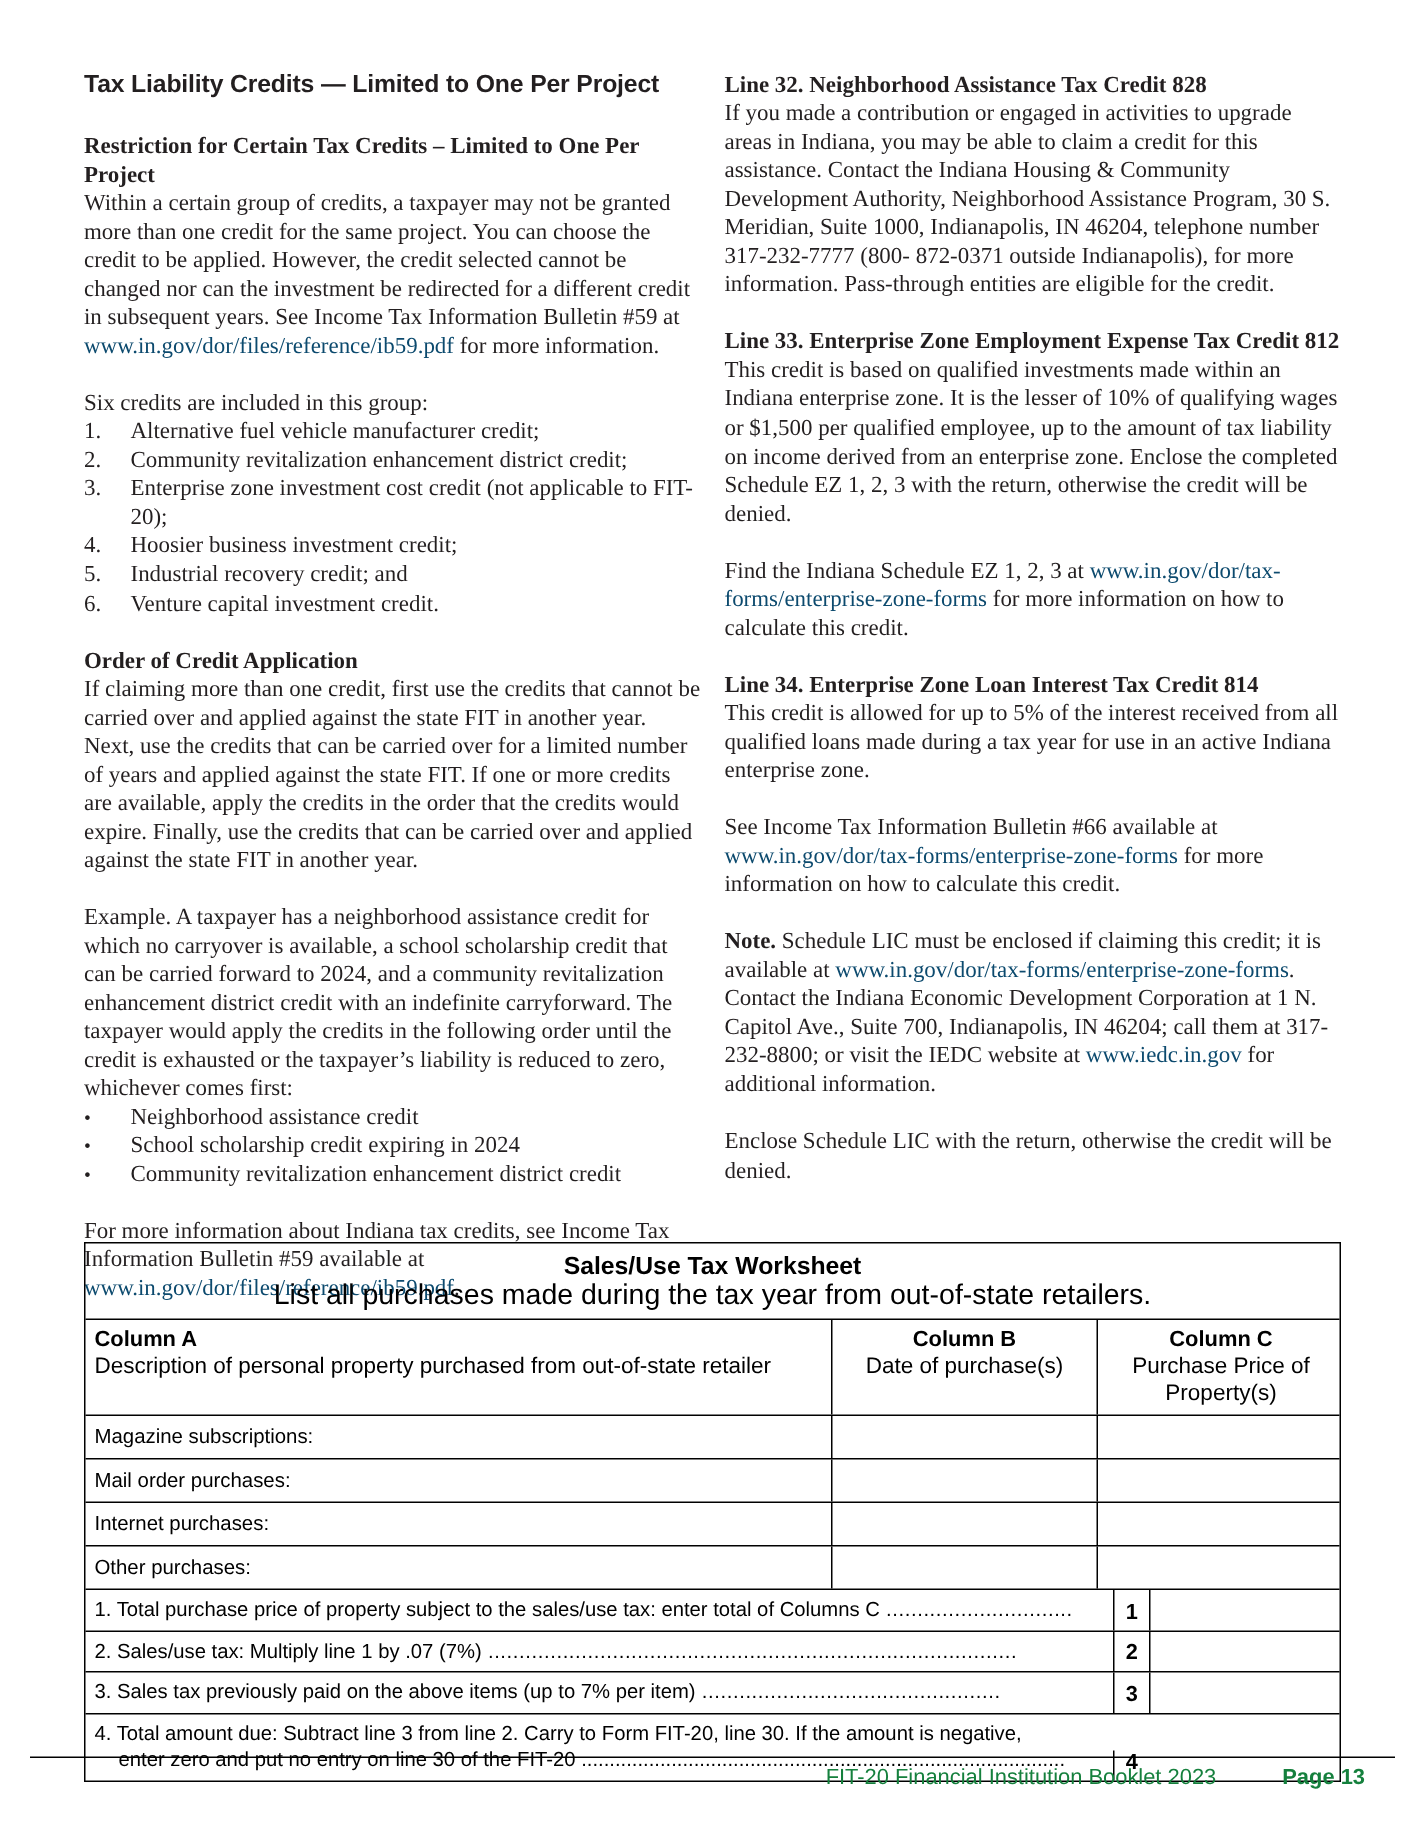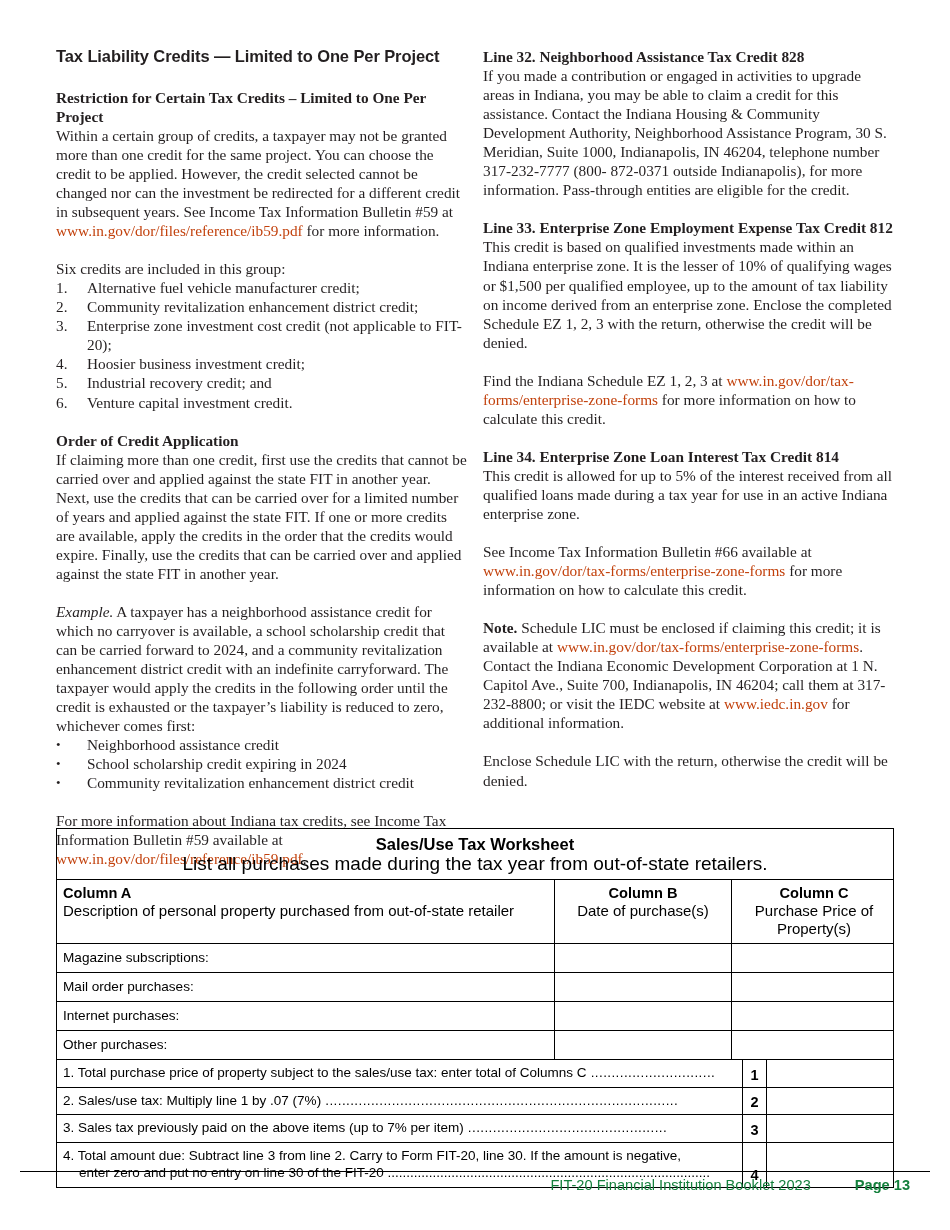--- a/index.html
+++ b/index.html
@@ -52,23 +52,23 @@
   p {
     margin: 0 0 0 0;
     font-size: 15.3px;
     line-height: 19.05px;
     text-align: left;
     color: #231f20;
   }
   p.gap   { margin-top: 19px; }
 
   .b   { font-weight: bold; }
-  .it  { font-style: italic; }
+  .it  { }
   a.lnk, .lnk {
-    color: #c2410c;
+    color: #0c4a6e;
     text-decoration: none;
   }
 
   ol.numlist, ul.bullist {
     margin: 0;
     padding: 0;
     list-style: none;
     font-size: 15.3px;
     line-height: 19.05px;
   }
@@ -143,21 +143,21 @@
 
   .item-row { height: 28px; align-items: center; }
   .item-row .cell-a { display: flex; align-items: center; height: 100%; }
   .item-row .cell-b, .item-row .cell-c { height: 100%; }
   .item-label {
     font-size: 13.6px;
     line-height: 17px;
   }
 
   .calc-row { display: flex; border-bottom: 1.4px solid #000; }
-  .calc-row:last-child { border-bottom: none; }
+  .calc-row:last-child { border-bottom: none; align-items: flex-end; }
   .calc-text {
     width: 685px;
     box-sizing: border-box;
     padding: 4px 6px 5px 6px;
     font-size: 13.5px;
     line-height: 17.5px;
   }
   .calc-text .cont { display: block; padding-left: 16px; }
   .calc-num {
     width: 24px;

